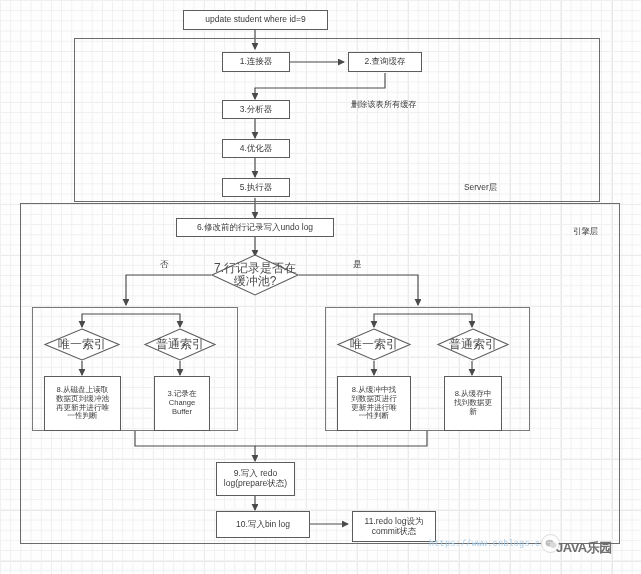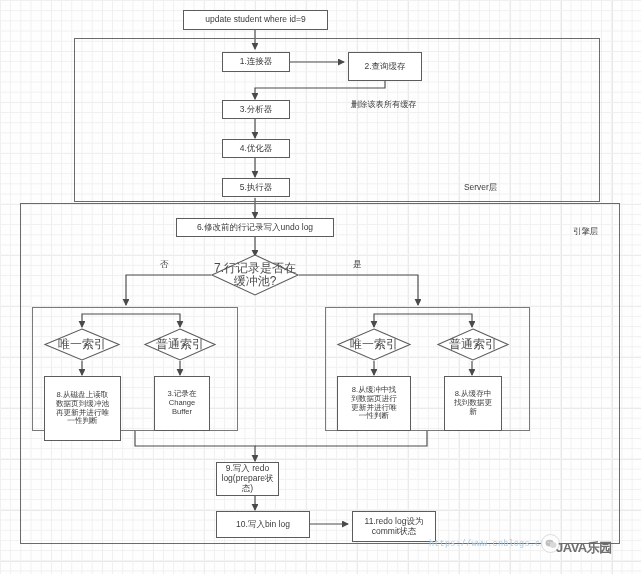--- a/index.html
+++ b/index.html
@@ -183,21 +183,21 @@
   <div class="container" style="left:20px; top:203px; width:600px; height:341px;"></div>
   <div class="container-label" style="left:573px; top:226px;">引擎层</div>
 
   <div class="subgroup" style="left:32px; top:307px; width:206px; height:124px;"></div>
 
   <div class="subgroup" style="left:325px; top:307px; width:205px; height:124px;"></div>
 
   <div class="node box" style="left:183px; top:10px; width:145px; height:20px;">update student where id=9</div>
 
   <div class="node box" style="left:222px; top:52px; width:68px; height:20px;">1.连接器</div>
-  <div class="node box" style="left:348px; top:52px; width:74px; height:29px;">2.查询缓存</div>
+  <div class="node box" style="left:348px; top:52px; width:74px; height:20px;">2.查询缓存</div>
   <div class="note-label" style="left:343px; top:99px;margin-left:8px;">删除该表所有缓存</div>
   <div class="node box" style="left:222px; top:100px; width:68px; height:19px;">3.分析器</div>
   <div class="node box" style="left:222px; top:139px; width:68px; height:19px;">4.优化器</div>
   <div class="node box" style="left:222px; top:178px; width:68px; height:19px;">5.执行器</div>
 
   <div class="node box" style="left:176px; top:218px; width:158px; height:19px;">6.修改前的行记录写入undo log</div>
 
   <div class="diamond-wrap" style="left:211px; top:254px; width:88px; height:42px;">
     <svg width="88" height="42" viewBox="0 0 88 42">
       <polygon points="44,1 87,21 44,41 1,21" fill="#ffffff" stroke="#5c5c5c" stroke-width="1.1"></polygon>
@@ -215,21 +215,21 @@
     </svg>
     <div class="diamond-text">唯一索引</div>
   </div>
   <div class="diamond-wrap" style="left:144px; top:328px; width:72px; height:33px;">
     <svg width="72" height="33" viewBox="0 0 72 33">
       <polygon points="36,1 71,16.5 36,32 1,16.5" fill="#ffffff" stroke="#5c5c5c" stroke-width="1.1"></polygon>
     </svg>
     <div class="diamond-text">普通索引</div>
   </div>
 
-  <div class="node box small multiline" style="left:44px; top:376px; width:77px; height:65px;">8.从磁盘上读取
+  <div class="node box small multiline" style="left:44px; top:376px; width:77px; height:55px;">8.从磁盘上读取
 数据页到缓冲池
 再更新并进行唯
 一性判断</div>
   <div class="node box small multiline" style="left:154px; top:376px; width:56px; height:55px;">3.记录在
 Change
 Buffer</div>
 
   <div class="diamond-wrap" style="left:337px; top:328px; width:74px; height:33px;">
     <svg width="74" height="33" viewBox="0 0 74 33">
       <polygon points="37,1 73,16.5 37,32 1,16.5" fill="#ffffff" stroke="#5c5c5c" stroke-width="1.1"></polygon>
@@ -244,21 +244,21 @@
   </div>
 
   <div class="node box small multiline" style="left:337px; top:376px; width:74px; height:55px;">8.从缓冲中找
 到数据页进行
 更新并进行唯
 一性判断</div>
   <div class="node box small multiline" style="left:444px; top:376px; width:58px; height:55px;">8.从缓存中
 找到数据更
 新</div>
 
-  <div class="node box multiline" style="left:216px; top:462px; width:63px; height:34px;">9.写入 redo
+  <div class="node box multiline" style="left:216px; top:462px; width:79px; height:34px;">9.写入 redo
 log(prepare状态)</div>
   <div class="node box" style="left:216px; top:511px; width:94px; height:27px;">10.写入bin log</div>
   <div class="node box multiline" style="left:352px; top:511px; width:84px; height:31px;">11.redo log设为
 commit状态</div>
 
   <div class="watermark-url" style="left:429px; top:539px;">https://www.cnblogs.com</div>
   <div class="wechat-badge" style="left:541px; top:534px;">
     <svg width="12" height="10" viewBox="0 0 12 10" aria-hidden="true">
       <ellipse cx="4.6" cy="4.1" rx="4.1" ry="3.4" fill="#bfbfbf"></ellipse>
       <ellipse cx="8.2" cy="6.1" rx="3.3" ry="2.8" fill="#d9d9d9"></ellipse>

